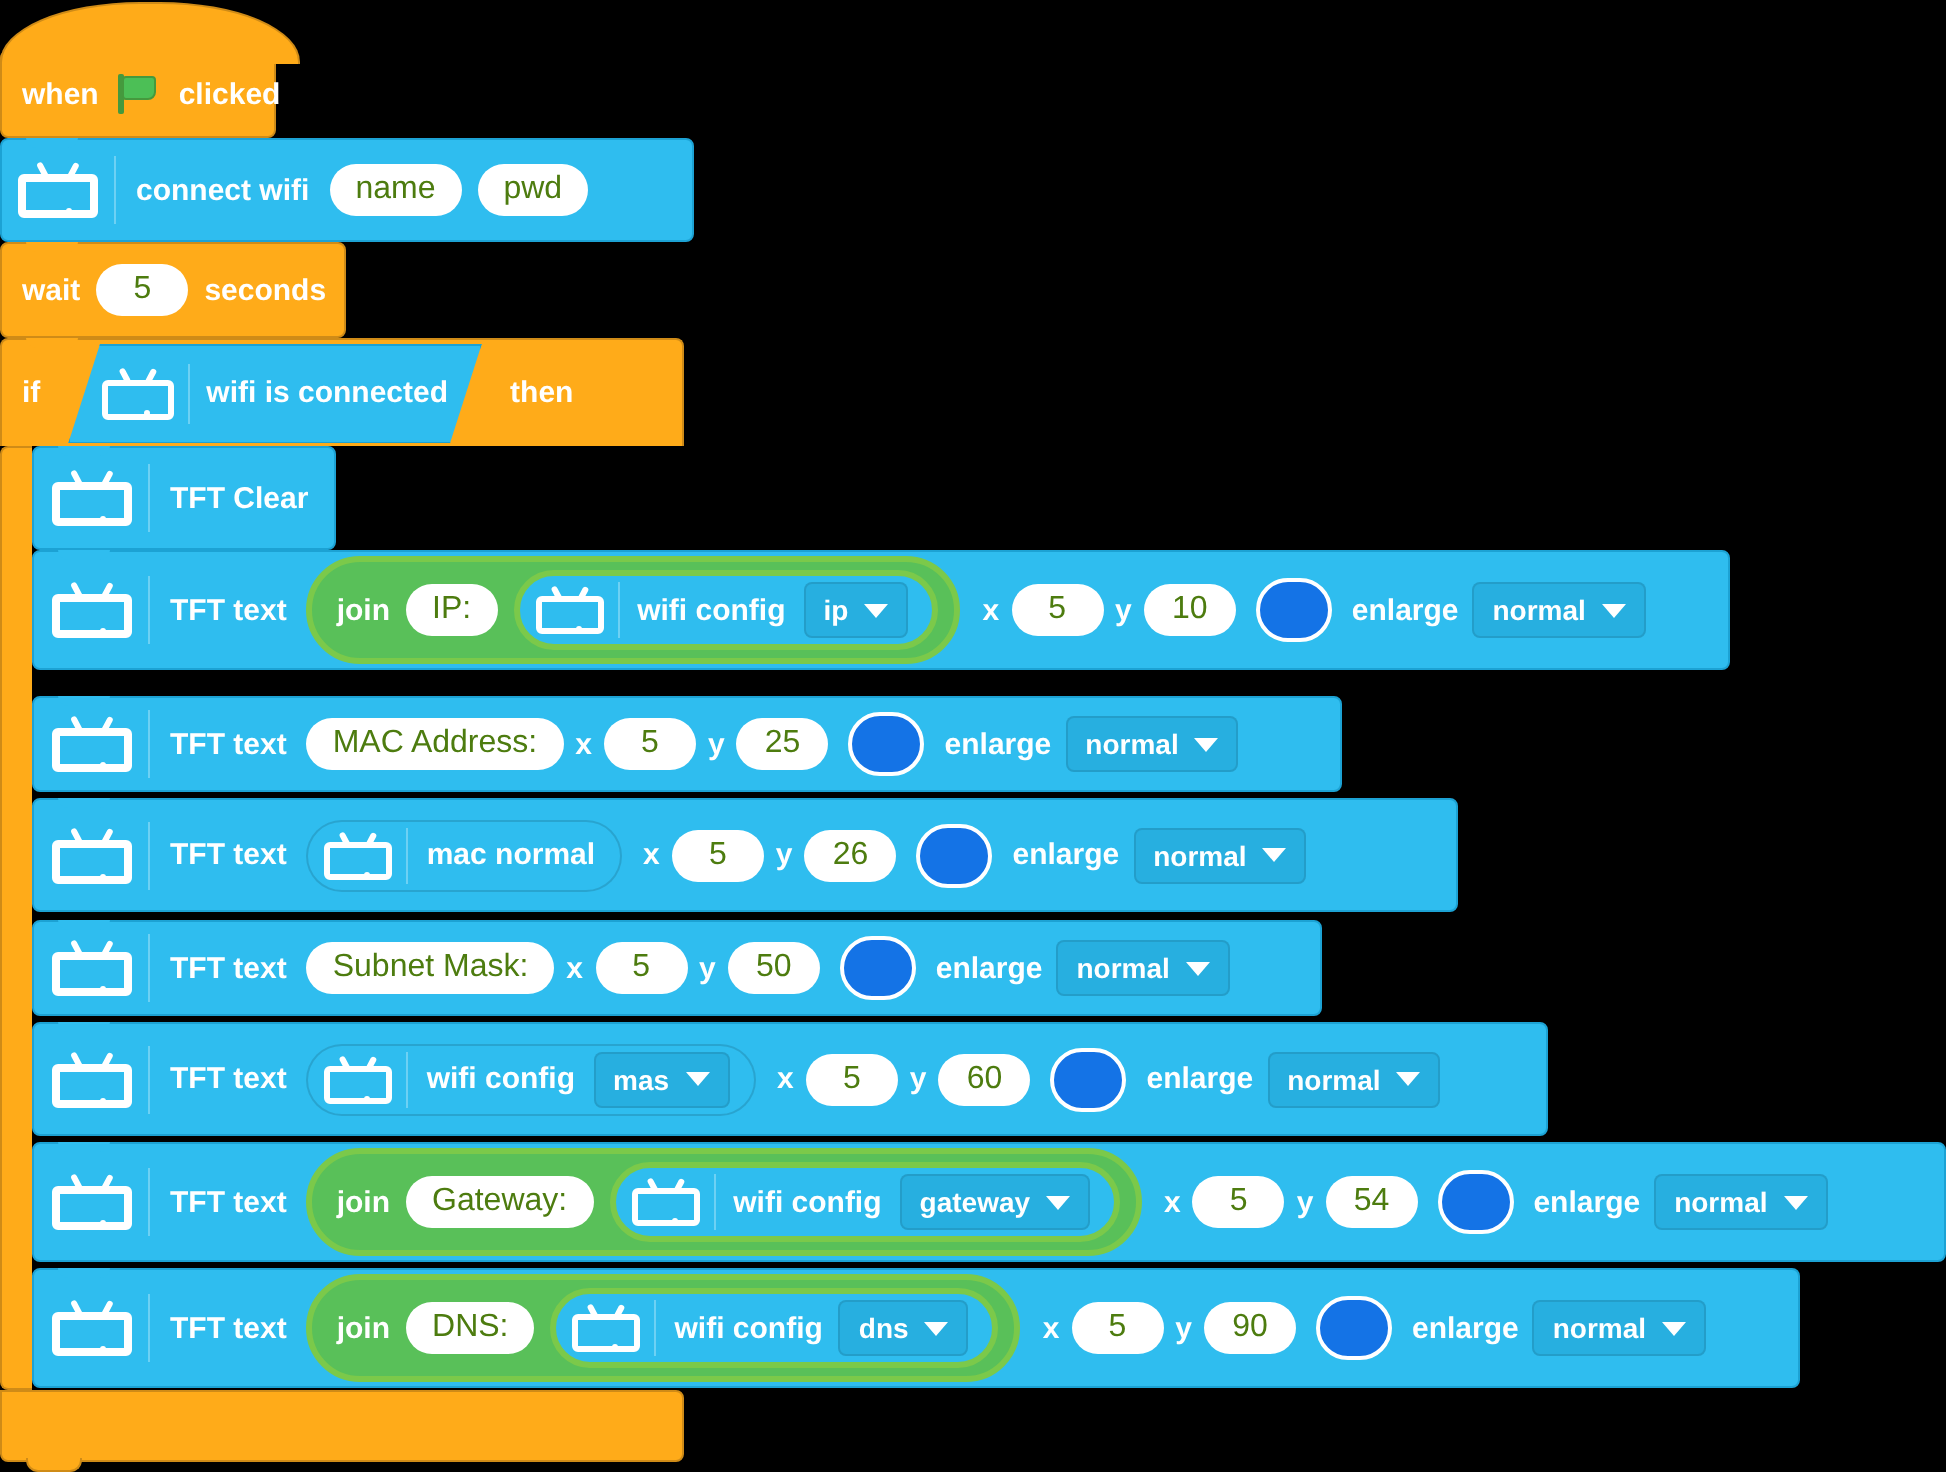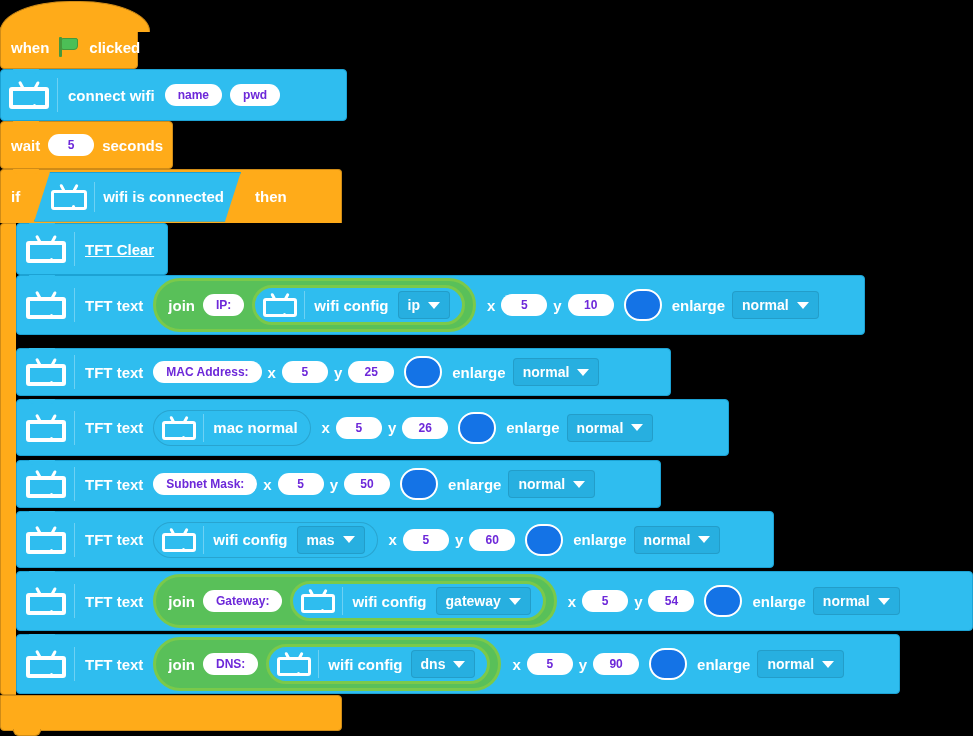--- a/index.html
+++ b/index.html
@@ -34,22 +34,22 @@
   .tv .dot{position:absolute;left:24px;top:23px;width:3px;height:3px;background:#fff;border-radius:50%;}
   .tvsep{width:1px;height:34px;background:rgba(255,255,255,.30);margin:0 10px 0 8px;flex:none;}
 
   
   .flag{position:relative;width:24px;height:24px;flex:none;margin:0 8px;}
   .flag .pole{position:absolute;left:2px;top:2px;width:3px;height:20px;background:#45993D;border-radius:1px;}
   .flag .cloth{position:absolute;left:4px;top:3px;width:17px;height:12px;background:#4CBF56;
                border:1.5px solid #45993D;box-sizing:border-box;border-radius:2px 2px 4px 2px;}
 
   
-  .oval{background:#fff;color:#6d28d9;border-radius:999px;padding:4px 13px;
-        font-size:12px;font-weight:bold;display:inline-flex;align-items:center;
+  .oval{background:#fff;color:#4d7c0f;border-radius:999px;padding:4px 13px;
+        font-size:16px;font-weight:normal;display:inline-flex;align-items:center;
         white-space:nowrap;flex:none;box-shadow:none;}
   .oval.num{min-width:26px;justify-content:center;padding:4px 10px;}
   .swatch{width:34px;height:28px;border-radius:999px;background:#1473E6;border:2px solid #fff;flex:none;}
   .xy{margin:0 6px;font-size:15px;font-weight:bold;color:#fff;flex:none;}
   .word{margin:0 7px;font-size:15px;font-weight:bold;color:#fff;flex:none;white-space:nowrap;}
 
   
   .dd{background:#27AFE0;border:1px solid rgba(0,0,0,.10);border-radius:4px;
       color:#fff;font-size:14px;font-weight:bold;padding:5px 9px;display:inline-flex;
       align-items:center;gap:8px;white-space:nowrap;flex:none;}
@@ -140,21 +140,21 @@
     </span>
     <span class="lbl" style="margin-left:14px;">then</span>
   </div>
 
   <div class="c-arm c-left" style="left:0px;top:223px;width:16px;height:472px;"></div>
 
   <div class="c-arm c-foot" style="left:0px;top:695px;width:342px;height:36px;">
     <span class="foot-notch"></span>
   </div>
 
-  <div class="blk blue" style="left:16px;top:223px;width:152px;height:52px;padding-left:9px;text-decoration:underline;">
+  <div class="blk blue" style="left:16px;top:223px;width:152px;height:52px;padding-left:9px;">
     <span class="notch" style="background:#2FBDEF;"></span>
     <span class="tv">
       <span class="ant1"></span>
         <span class="ant2"></span>
         <span class="screen"></span>
         <span class="dot"></span>
     </span>
     <span class="tvsep"></span>
     <span class="lbl">TFT Clear</span>
   </div>

